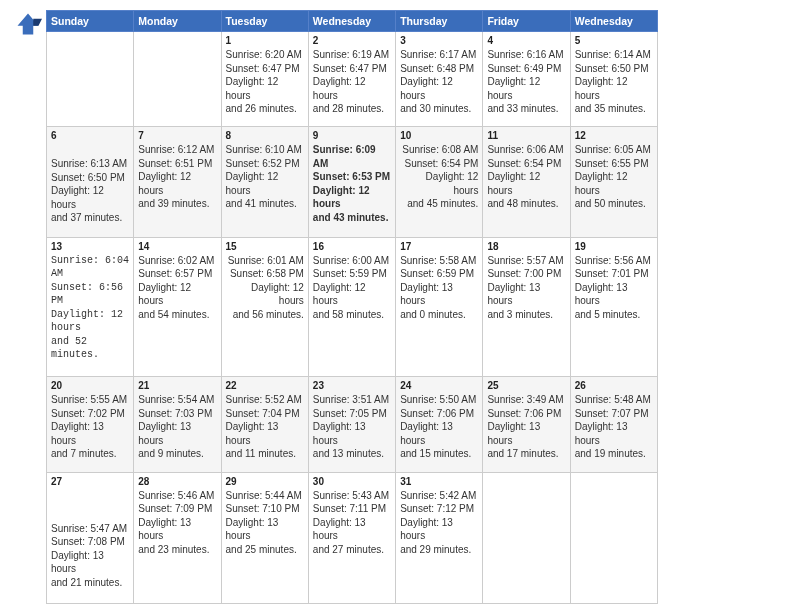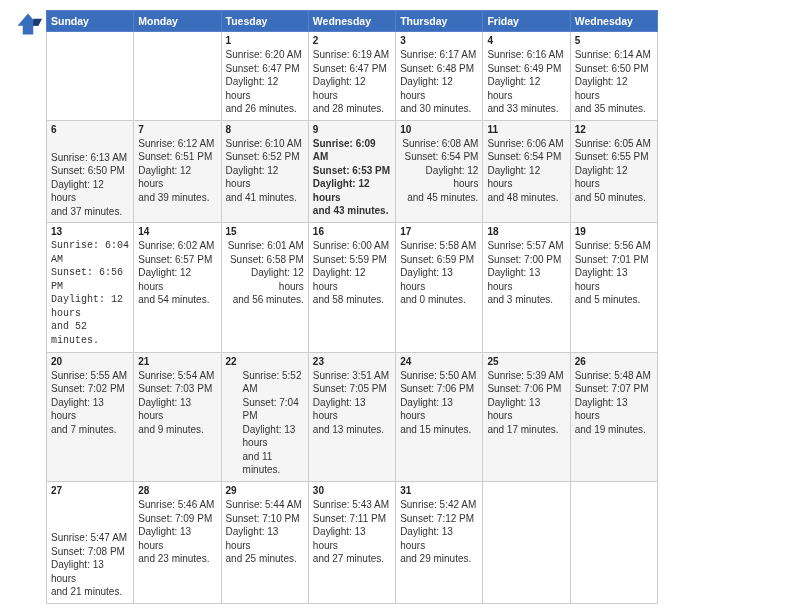--- a/index.html
+++ b/index.html
@@ -280,42 +280,42 @@
           </td>
           <td>
             <span class="day-num">21</span>
             <div class="day-detail" style="white-space: pre-line;">Sunrise: 5:54 AM
 Sunset: 7:03 PM
 Daylight: 13 hours
 and 9 minutes.</div>
           </td>
           <td>
             <span class="day-num">22</span>
-            <div class="day-detail" style="white-space: pre-line; margin-left: 17px;">Sunrise: 5:52 AM
+            <div class="day-detail" style="white-space: pre-line;">Sunrise: 5:52 AM
 Sunset: 7:04 PM
 Daylight: 13 hours
 and 11 minutes.</div>
           </td>
           <td>
             <span class="day-num">23</span>
             <div class="day-detail" style="white-space: pre-line;">Sunrise: 3:51 AM
 Sunset: 7:05 PM
 Daylight: 13 hours
 and 13 minutes.</div>
           </td>
           <td>
             <span class="day-num">24</span>
             <div class="day-detail" style="white-space: pre-line;">Sunrise: 5:50 AM
 Sunset: 7:06 PM
 Daylight: 13 hours
 and 15 minutes.</div>
           </td>
           <td>
             <span class="day-num">25</span>
-            <div class="day-detail" style="white-space: pre-line;">Sunrise: 5:39 AM
+            <div class="day-detail" style="white-space: pre-line;">Sunrise: 3:49 AM
 Sunset: 7:06 PM
 Daylight: 13 hours
 and 17 minutes.</div>
           </td>
           <td>
             <span class="day-num">26</span>
             <div class="day-detail" style="white-space: pre-line;">Sunrise: 5:48 AM
 Sunset: 7:07 PM
 Daylight: 13 hours
 and 19 minutes.</div>

